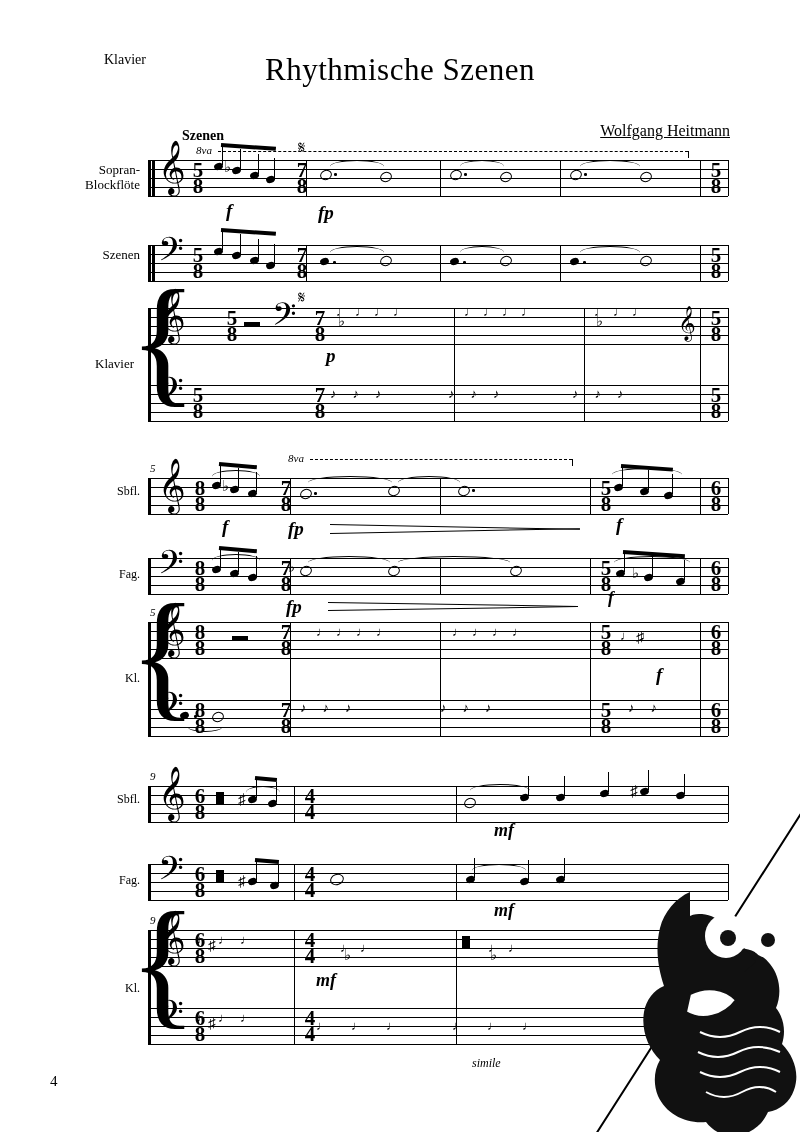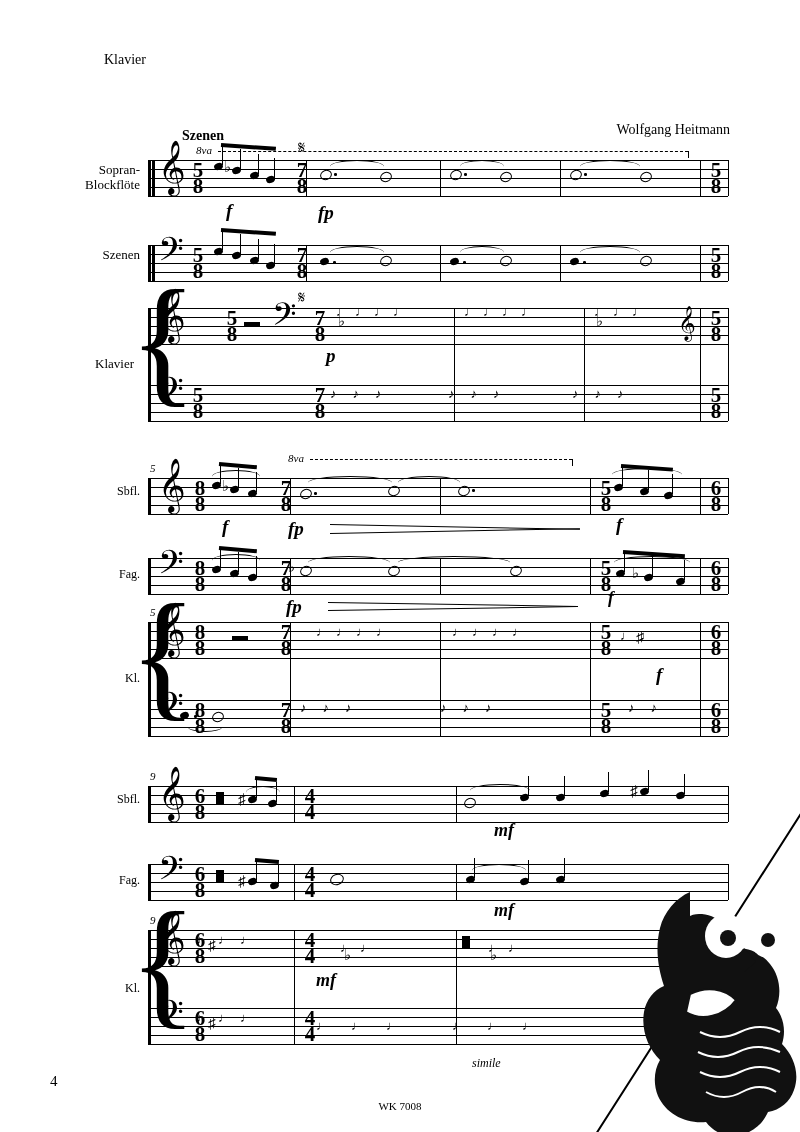--- a/index.html
+++ b/index.html
@@ -4,21 +4,21 @@
 <style>
   html,body{margin:0;padding:0;background:#ffffff;}
   body{width:800px;height:1132px;position:relative;overflow:hidden;
        font-family:"Liberation Serif", serif;color:#000;}
   .page{position:absolute;inset:0;}
 
   
   .partitur{position:absolute;left:104px;top:52px;font-size:14px;}
   .title{position:absolute;left:0;right:0;top:52px;text-align:center;font-size:31px;letter-spacing:.5px;}
   .subtitle{position:absolute;left:0;right:0;top:96px;text-align:center;font-size:16px;}
-  .composer{position:absolute;right:70px;top:122px;font-size:14px;}
+  .composer{position:absolute;right:70px;top:122px;font-size:16px;text-decoration:underline;}
   .tempo{position:absolute;left:182px;top:128px;font-size:14px;font-weight:bold;font-family:"Liberation Serif",serif;}
   .staff{position:absolute;}
   .staff .ln{position:absolute;left:0;right:0;height:1px;background:#000;}
   .bar{position:absolute;width:1px;background:#000;}
   .barthick{position:absolute;width:2.5px;background:#000;}
   .instr{position:absolute;font-size:13px;text-align:right;line-height:1.15;}
   .instr.small{font-size:12px;}
   .txt{position:absolute;}
   .dyn{position:absolute;font-family:"Liberation Serif",serif;font-style:italic;font-weight:bold;}
   .num{position:absolute;font-size:11px;font-style:italic;}
@@ -45,20 +45,21 @@
 
   
   .corner{position:absolute;right:0;bottom:0;width:260px;height:390px;overflow:hidden;}
 </style>
 </head>
 <body>
 
 <div class="page">
 
   <div class="partitur">Klavier</div>
+  <div class="title">Rhythmische Szenen</div>
   <div class="composer">Wolfgang Heitmann</div>
   <div class="tempo">Szenen</div>
 
   <div class="instr" style="left:60px;top:163px;width:80px;">
     <div>Sopran-</div>
     <div>Blockflöte</div>
   </div>
   <div class="instr" style="left:60px;top:248px;width:80px;">Szenen</div>
   <div class="instr" style="left:44px;top:357px;width:90px;">Klavier</div>
 
@@ -628,15 +629,14 @@
       <g stroke="#ffffff" stroke-width="2" fill="none">
         <path d="M160,290 q20,10 40,0 q20,-10 40,0"></path>
         <path d="M158,310 q20,10 40,0 q20,-10 42,0"></path>
         <path d="M160,330 q20,10 40,0 q20,-10 40,0"></path>
         <path d="M166,350 q18,10 36,0 q18,-10 34,0"></path>
       </g>
     </svg>
   </div>
 
   <div class="pagenum">4</div>
-  <div class="wk">WK 7008</div>
 
 </div>
 
 </body></html>

